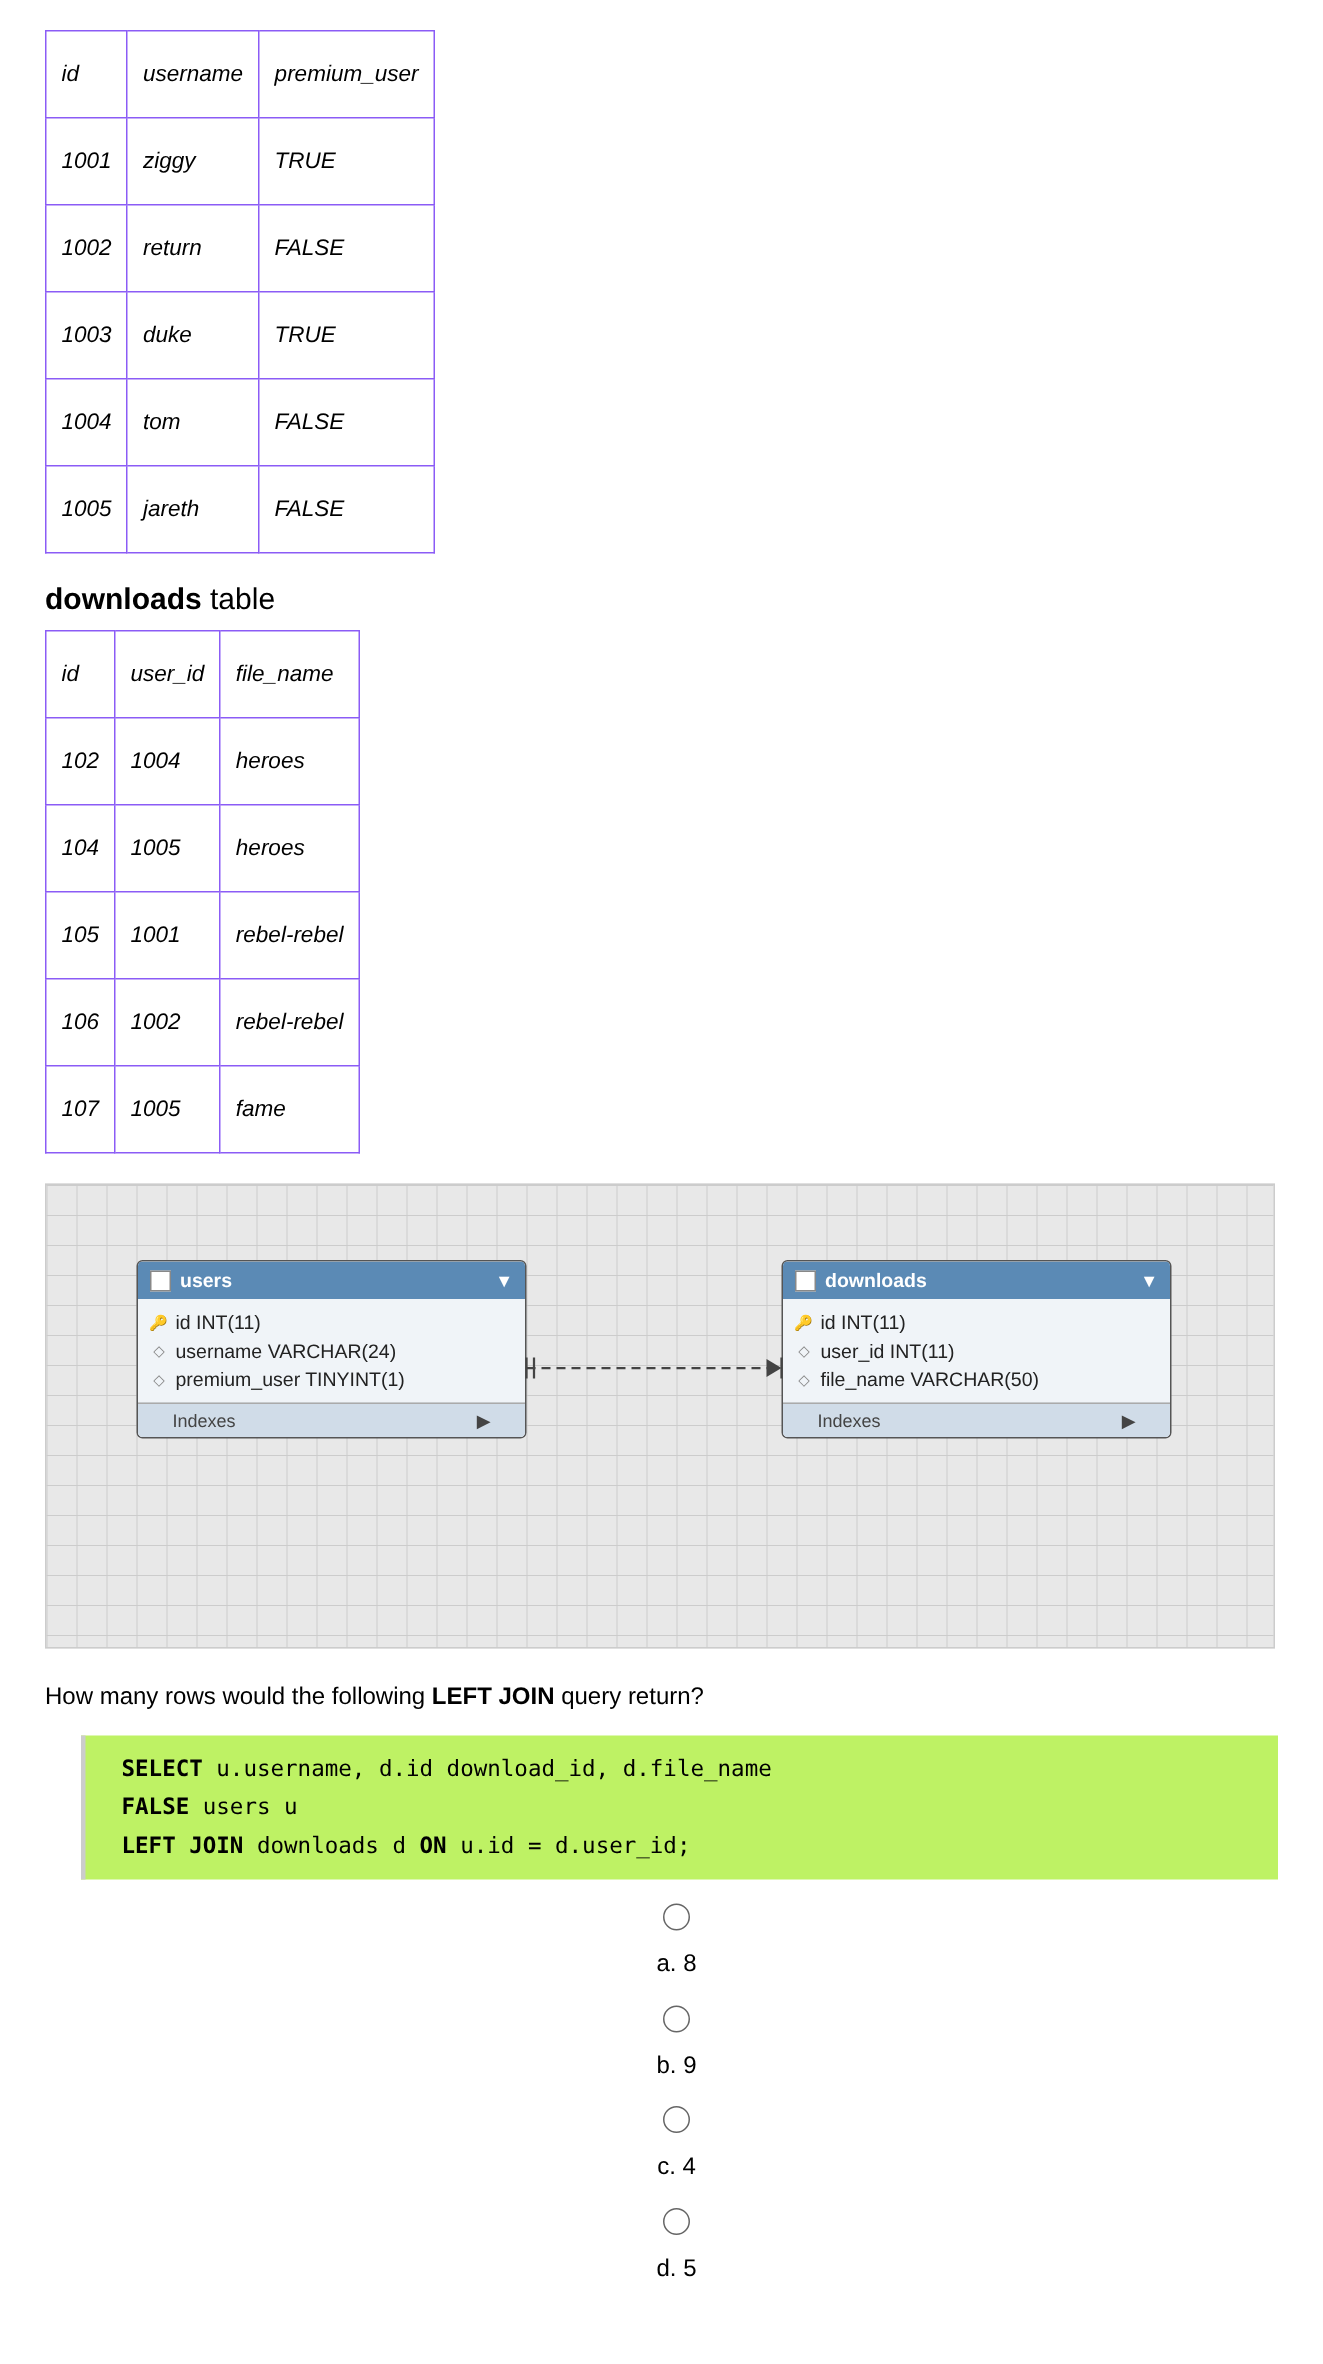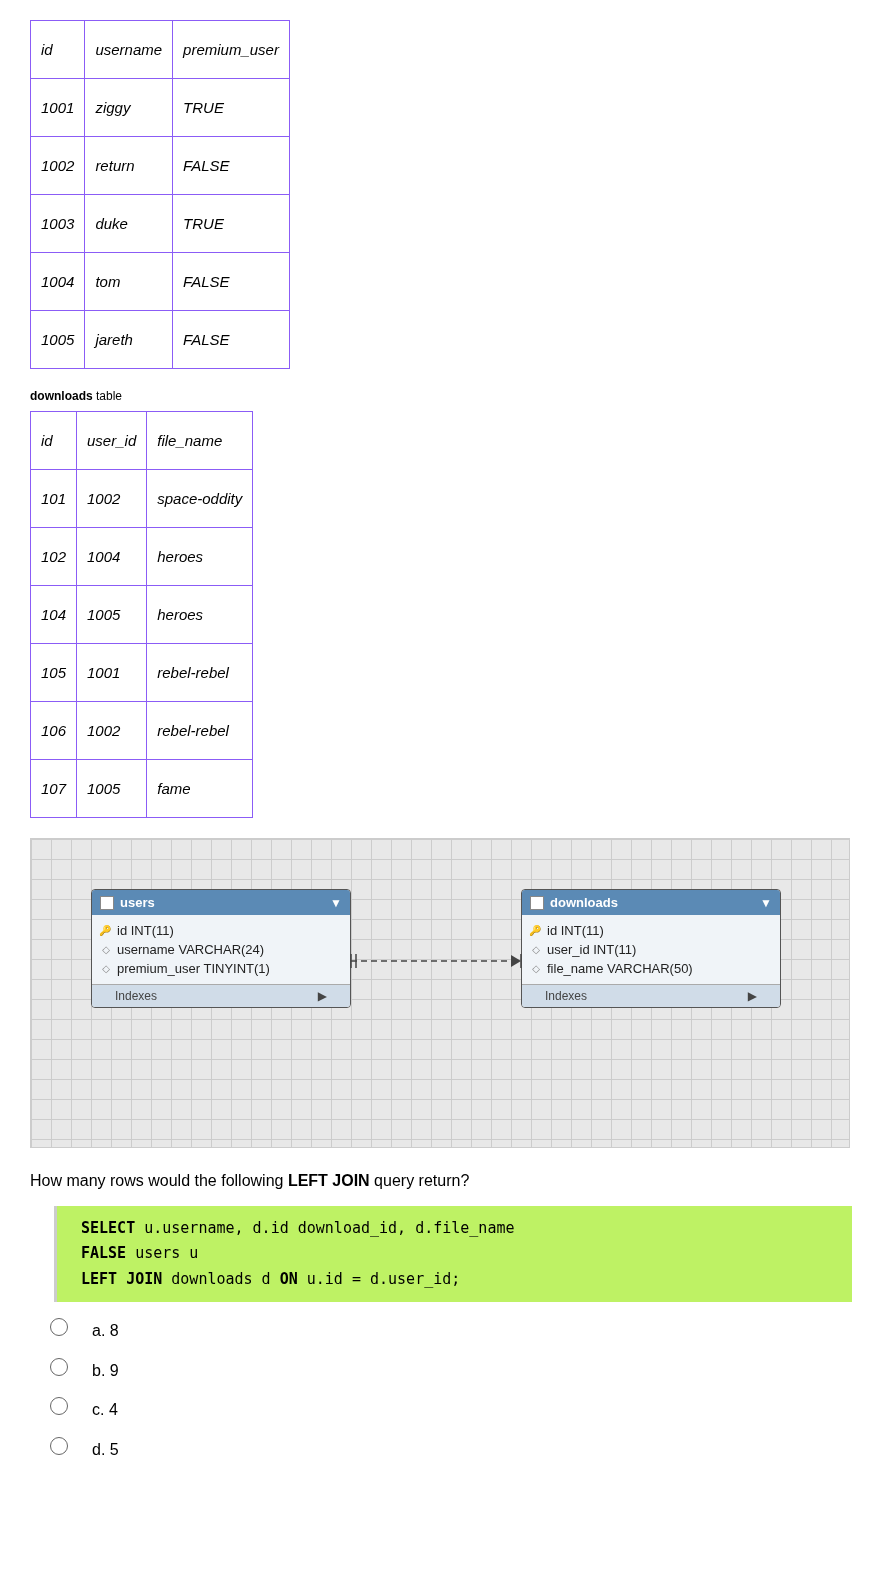--- a/index.html
+++ b/index.html
@@ -19,21 +19,21 @@
     }
     .data-table td, .data-table th {
       border: 1px solid #8b5cf6;
       padding: 20px 10px;
       font-size: 15px;
       font-style: italic;
     }
 
     
     .section-label {
-      font-size: 12px;
+      font-size: 20px;
       margin-bottom: 8px;
     }
     .section-label strong {
       font-weight: bold;
     }
 
     
     .diagram-area {
       background: #e8e8e8;
       border: 1px solid #ccc;
@@ -147,24 +147,25 @@
       margin-left: 24px;
     }
     .code-block .kw { font-weight: bold; }
 
     .options-list {
       list-style: none;
       margin-left: 20px;
     }
     .options-list li {
       display: flex;
-      align-items: flex-start;
-      gap: 24px;
+      align-items: center;
+      gap: 10px;
       margin-bottom: 14px;
       font-size: 16px;
+      flex-direction: column;
     }
     .radio-btn {
       width: 18px;
       height: 18px;
       border: 1.5px solid #666;
       border-radius: 50%;
       display: inline-block;
       flex-shrink: 0;
     }
   </style>
@@ -209,25 +210,20 @@
 <p class="section-label">
   <strong>downloads</strong><span> table</span>
 </p>
 
 <table class="data-table">
   <tbody id="downloads-table-body">
       <tr>
         <td>id</td>
         <td>user_id</td>
         <td>file_name</td>
-      </tr>
-      <tr>
-        <td>101</td>
-        <td>1002</td>
-        <td>space-oddity</td>
       </tr>
       <tr>
         <td>102</td>
         <td>1004</td>
         <td>heroes</td>
       </tr>
       <tr>
         <td>104</td>
         <td>1005</td>
         <td>heroes</td>

